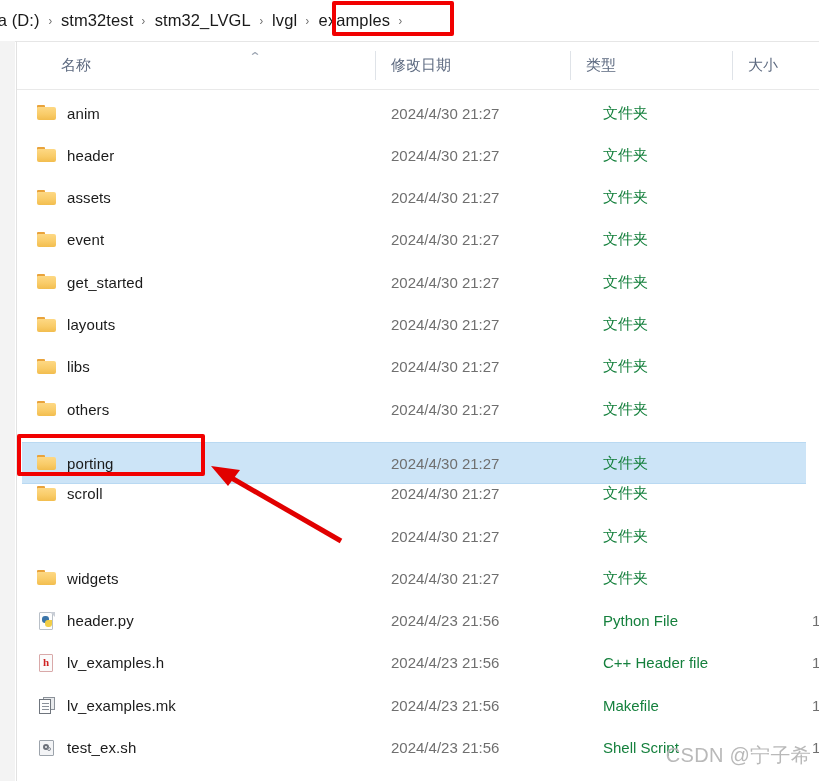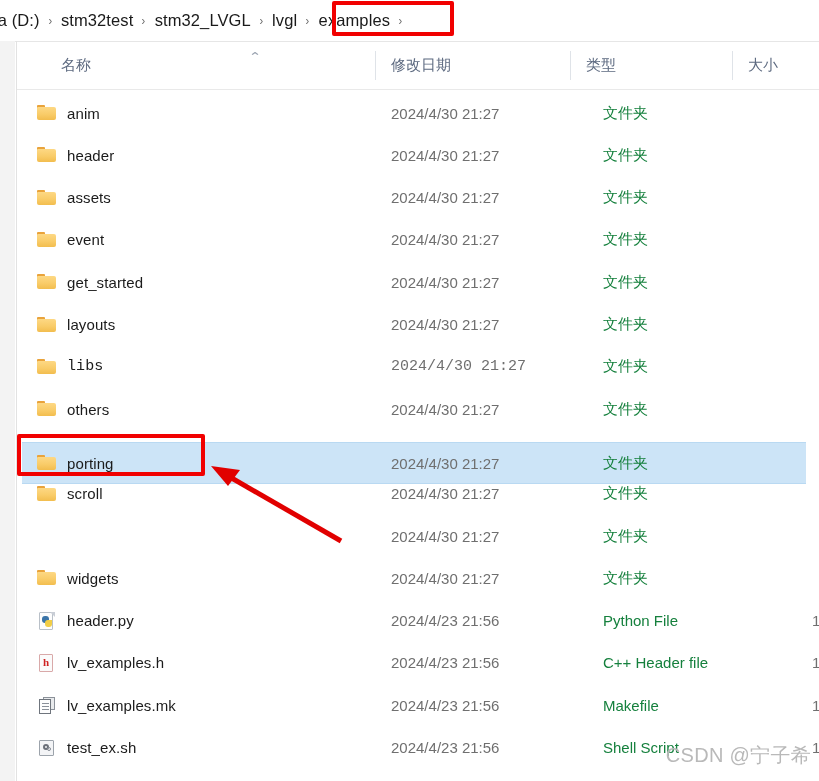--- a/index.html
+++ b/index.html
@@ -445,21 +445,21 @@
           <span class="icon icon-folder">
             <span class="tab"></span>
             <span class="body"></span>
           </span>
           <span class="name-text">layouts</span>
         </span>
         <span class="cell cell-date">2024/4/30 21:27</span>
         <span class="cell cell-type">文件夹</span>
         <span class="cell cell-size"></span>
       </div>
-      <div class="row" style="top: 255.8px; font-family: Liberation Mono, monospace;">
+      <div class="row" style="top: 255.8px;">
         <span class="cell cell-name">
           <span class="icon icon-folder">
             <span class="tab"></span>
             <span class="body"></span>
           </span>
           <span class="name-text">libs</span>
         </span>
         <span class="cell cell-date">2024/4/30 21:27</span>
         <span class="cell cell-type">文件夹</span>
         <span class="cell cell-size"></span>

